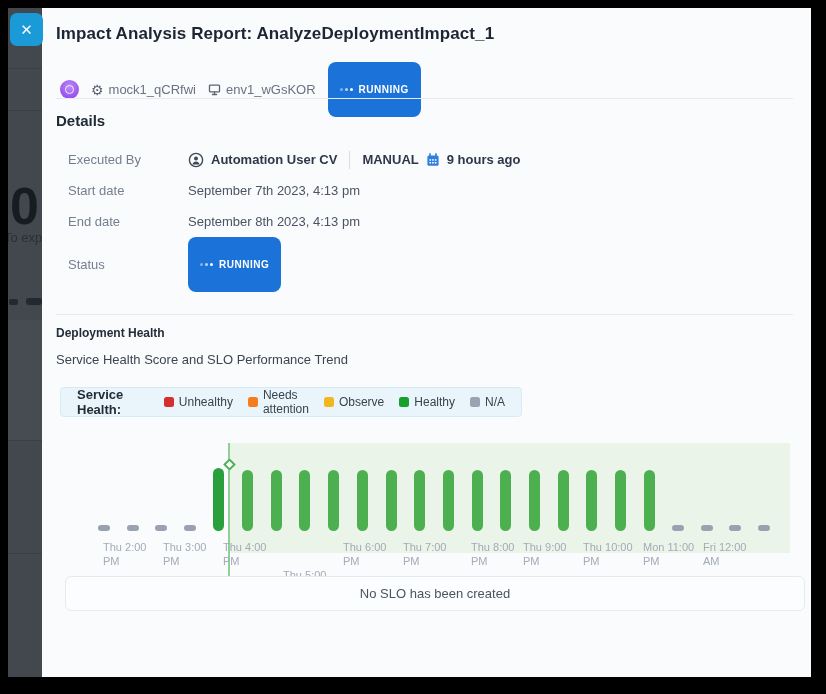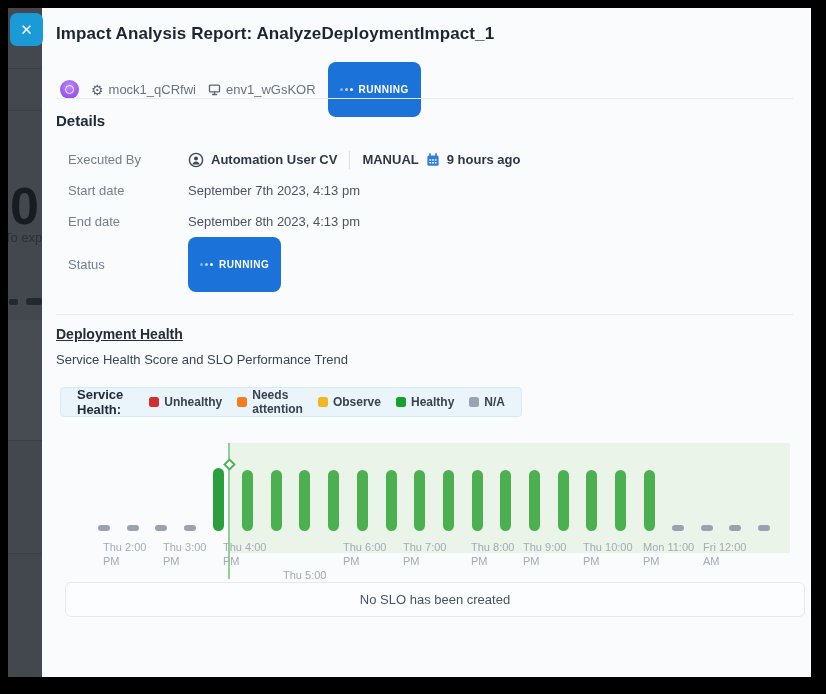--- a/index.html
+++ b/index.html
@@ -66,47 +66,47 @@
   .details-heading { position: absolute; left: 14px; top: 104px; font-size: 15px; font-weight: 700; color: #212b37; }
 
   .details-rows { position: absolute; left: 26px; top: 136px; width: 620px; }
   .d-row { display: flex; align-items: center; min-height: 31px; }
   .d-label { width: 120px; flex-shrink: 0; font-size: 13px; color: #747e8d; }
   .d-value { font-size: 13px; color: #4a5463; display: flex; align-items: center; gap: 7px; justify-content: space-between; }
   .d-strong { font-weight: 700; color: #2d3748; }
   .v-divider { width: 1px; height: 18px; background: #d9dee5; margin: 0 5px; }
   .icon-svg { display: block; flex-shrink: 0; }
 
-  .deployment-heading { position: absolute; left: 14px; top: 318px; font-size: 14px; font-weight: 700; color: #232d39; text-decoration: underline; }
+  .deployment-heading { position: absolute; left: 14px; top: 318px; font-size: 12px; font-weight: 700; color: #232d39; }
   .deployment-subtitle { position: absolute; left: 14px; top: 344px; font-size: 13px; color: #3c4552; }
 
   .legend-box {
     position: absolute; left: 18px; top: 379px; width: 462px; height: 30px;
     background: #e9f5fb; border: 1px solid #d7ebf4; border-radius: 4px;
     display: flex; align-items: center; gap: 15px; padding: 0 16px;
   }
   .legend-title { font-size: 13px; font-weight: 700; color: #222c38; margin-right: 2px; }
-  .legend-item { display: flex; align-items: center; gap: 5px; font-size: 12px; color: #39424e; font-weight: bold; }
+  .legend-item { display: flex; align-items: center; gap: 5px; font-size: 12px; color: #39424e; }
   .legend-swatch { width: 10px; height: 10px; border-radius: 2.5px; flex-shrink: 0; }
 
   
   .chart { position: absolute; left: 23px; top: 424px; width: 742px; height: 153px; }
   .chart-shade { position: absolute; left: 164px; top: 11px; width: 561px; height: 110px; background: #eaf4e9; }
   .chart-vline { position: absolute; left: 163px; top: 11px; width: 2px; height: 136px; background: #8fd096; }
   .chart-diamond { position: absolute; left: 159.5px; top: 28px; width: 9px; height: 9px; border: 2px solid #4db255; background: #fff; transform: rotate(45deg); }
   .health-bar { position: absolute; width: 11px; top: 38px; height: 61px; border-radius: 5.5px; }
   .health-bar.deploy { top: 36px; height: 63px; }
   .na-dash { position: absolute; width: 12px; top: 93px; height: 6px; border-radius: 3px; }
   .tick { position: absolute; top: 108px; font-size: 11px; color: #a3abb6; line-height: 14px; white-space: pre-line; }
 
   .slo-box {
     position: absolute; left: 23px; top: 568px; width: 740px; height: 35px;
     background: #fcfdfe; border: 1px solid #e5eaf0; border-radius: 6px;
     display: flex; align-items: center; justify-content: center;
-    font-size: 13px; color: #4a5461; margin-top: 6px;
+    font-size: 13px; color: #4a5461;
   }
 </style>
 </head>
 <body>
 
 <div class="overlay-strip">
   <div class="bg-seam" style="top:60px"></div>
   <div class="bg-seam" style="top:102px"></div>
   <div class="bg-zero">0</div>
   <div class="bg-frag">To exp</div>

